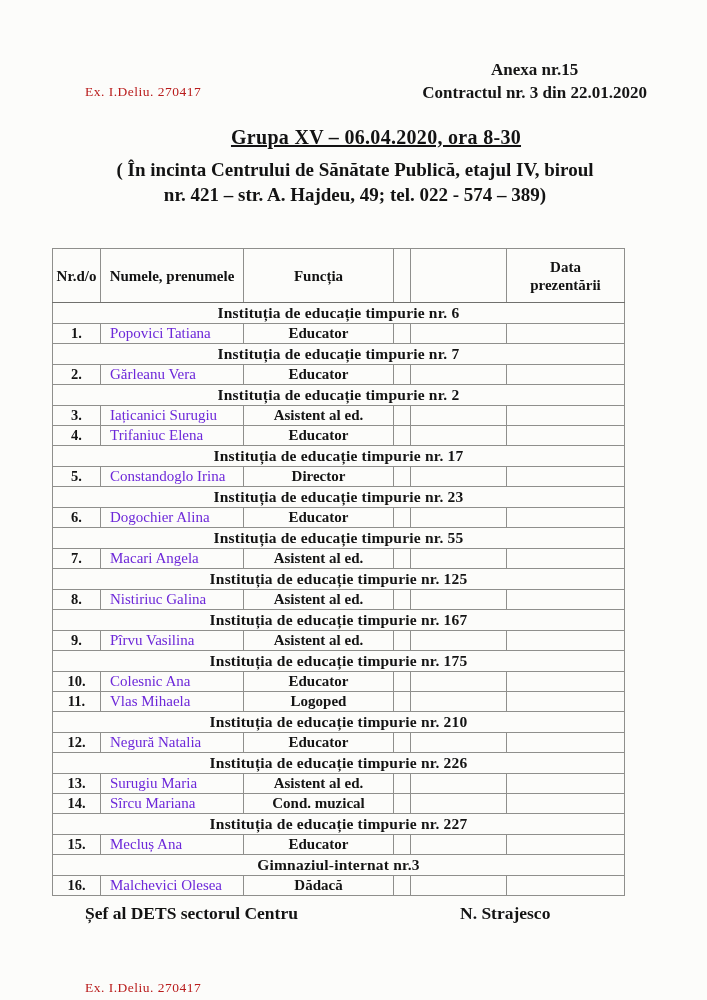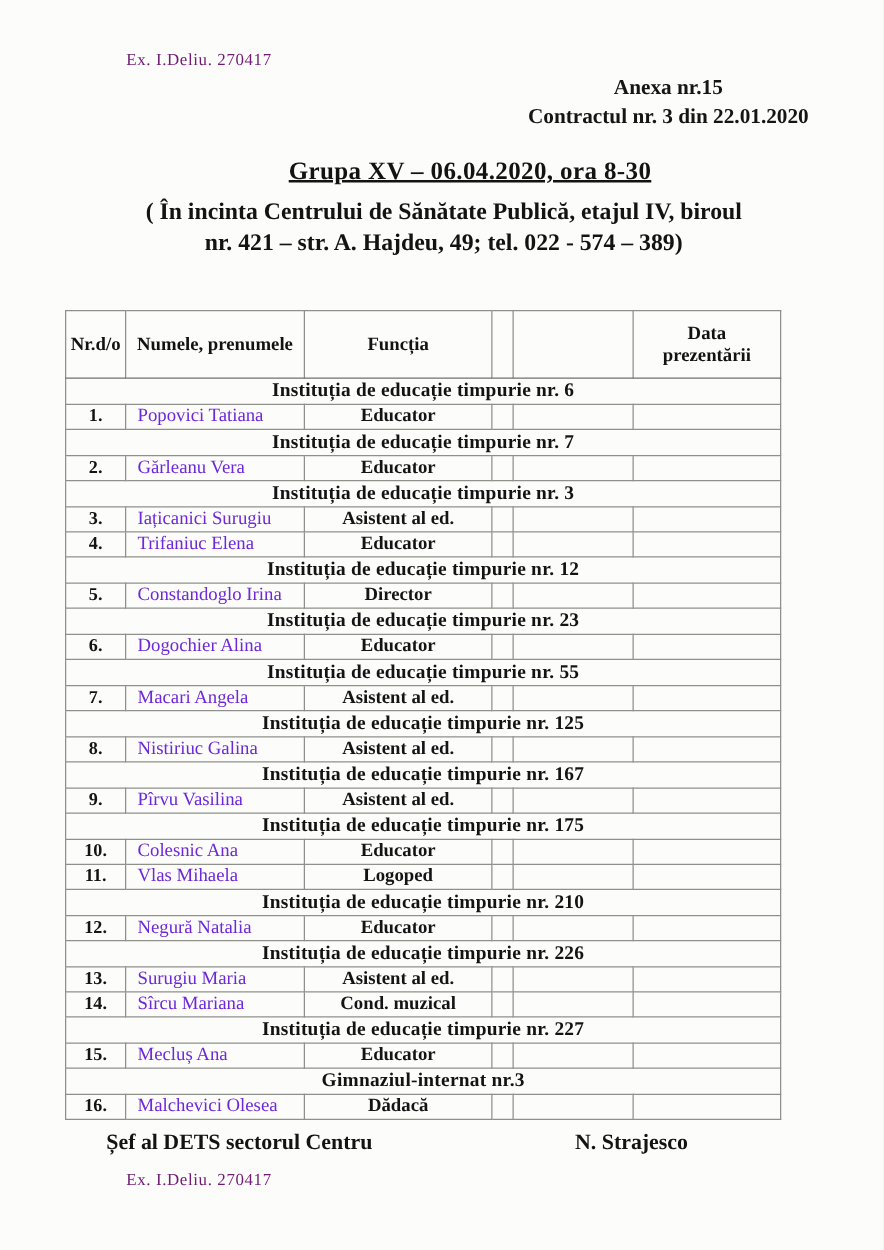--- a/index.html
+++ b/index.html
@@ -11,24 +11,25 @@
     width: 707px;
     height: 1000px;
     margin: 0 auto;
     background: #fcfcfa;
     color: #141414;
     overflow: hidden;
   }
 
   .exec-note {
     position: absolute;
-    left: 101px;
+    left: 85px;
     font-size: 13.5px;
-    color: #701a75;
+    color: #b91c1c;
     letter-spacing: 0.5px;
+    margin-top: 44px;
   }
   .exec-note.top { top: 40px; }
   .exec-note.bottom { top: 936px; }
 
   .annex-block {
     position: absolute;
     top: 58px;
     right: 60px;
     text-align: center;
     font-weight: bold;
@@ -181,40 +182,40 @@
         </tr>
         <tr class="entry">
           <td class="nr-cell">2.</td>
           <td class="name-cell">Gărleanu Vera</td>
           <td class="func-cell">Educator</td>
           <td class="empty-narrow"></td>
           <td class="empty-mid"></td>
           <td class="date-cell"></td>
         </tr>
         <tr class="group">
-          <td colspan="6" class="group-cell">Instituția de educație timpurie nr. 3</td>
+          <td colspan="6" class="group-cell">Instituția de educație timpurie nr. 2</td>
         </tr>
         <tr class="entry">
           <td class="nr-cell">3.</td>
           <td class="name-cell">Iațicanici Surugiu</td>
           <td class="func-cell">Asistent al ed.</td>
           <td class="empty-narrow"></td>
           <td class="empty-mid"></td>
           <td class="date-cell"></td>
         </tr>
         <tr class="entry">
           <td class="nr-cell">4.</td>
           <td class="name-cell">Trifaniuc Elena</td>
           <td class="func-cell">Educator</td>
           <td class="empty-narrow"></td>
           <td class="empty-mid"></td>
           <td class="date-cell"></td>
         </tr>
         <tr class="group">
-          <td colspan="6" class="group-cell">Instituția de educație timpurie nr. 12</td>
+          <td colspan="6" class="group-cell">Instituția de educație timpurie nr. 17</td>
         </tr>
         <tr class="entry">
           <td class="nr-cell">5.</td>
           <td class="name-cell">Constandoglo Irina</td>
           <td class="func-cell">Director</td>
           <td class="empty-narrow"></td>
           <td class="empty-mid"></td>
           <td class="date-cell"></td>
         </tr>
         <tr class="group">

